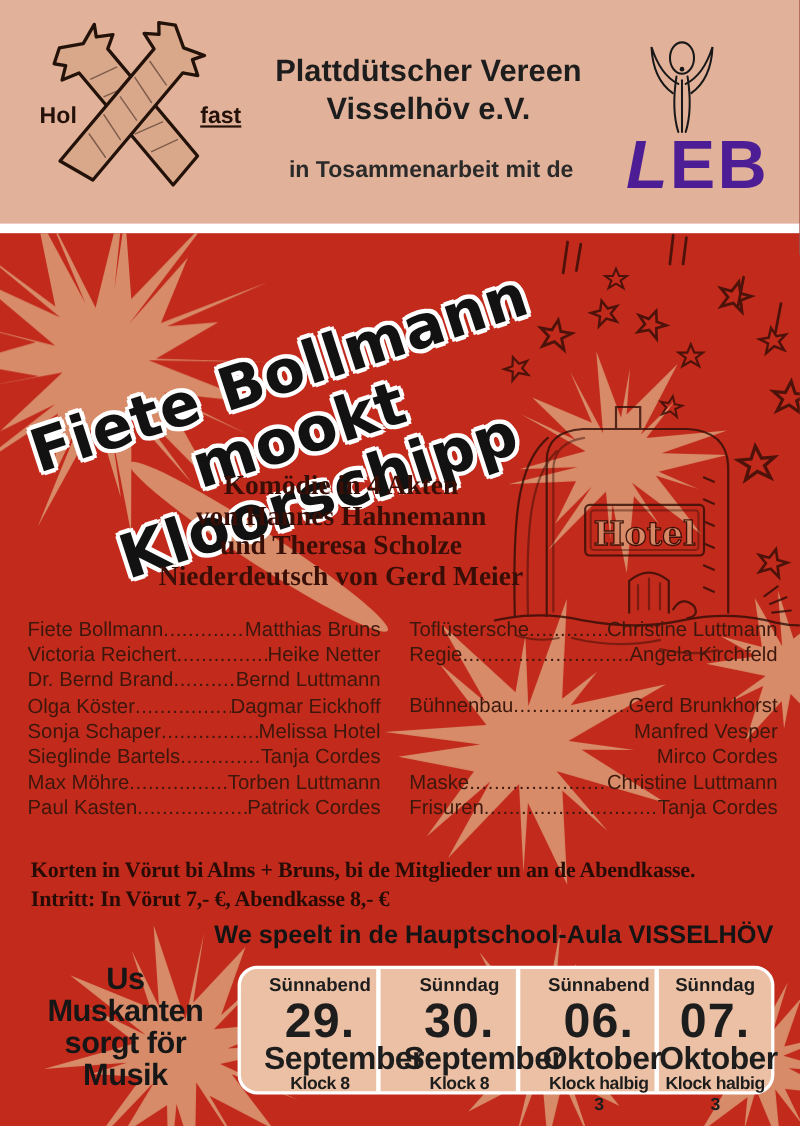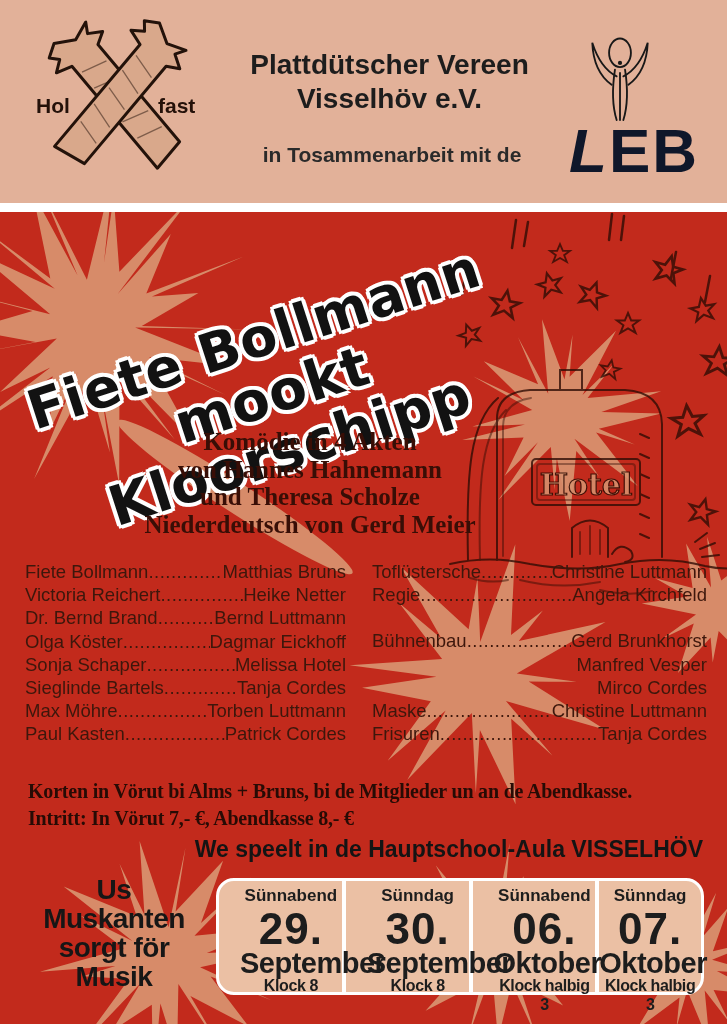--- a/index.html
+++ b/index.html
@@ -5,29 +5,29 @@
   html,body{margin:0;padding:0;background:#777;}
   .poster{position:relative;width:727px;height:1024px;overflow:hidden;background:#c22a1c;
           font-family:"Liberation Sans",sans-serif;}
   
   .header{position:absolute;top:0;left:0;width:727px;height:203px;background:#e2b199;}
   .white-bar{position:absolute;top:203px;left:0;width:727px;height:9px;background:#ffffff;}
   .holfast{position:absolute;left:22px;top:18px;width:195px;height:155px;}
   .holfast svg{position:absolute;left:0;top:0;}
   .holfast .lbl{position:absolute;font-weight:bold;font-size:21px;color:#241109;}
   .holfast .lbl.hol{left:14px;top:76px;}
-  .holfast .lbl.fast{left:136px;top:76px;}
+  .holfast .lbl.fast{left:160px;top:76px;text-decoration:underline;}
   .club-name{position:absolute;left:222px;top:48px;width:335px;text-align:center;
              font-weight:bold;font-size:28px;line-height:34px;color:#1d1d1d;}
   .coop{position:absolute;left:222px;top:143px;width:340px;text-align:center;
         font-weight:bold;font-size:21px;color:#2a2a2a;}
   .leb{position:absolute;right:20px;top:12px;width:172px;height:182px;}
   .leb-figure{position:absolute;left:43px;top:16px;}
   .leb-word{position:absolute;left:34px;bottom:14px;font-weight:bold;font-size:62px;
-            line-height:58px;letter-spacing:2px;color:#0f172a;font-family:"Liberation Sans",sans-serif;}
+            line-height:58px;letter-spacing:2px;color:#4c1d95;font-family:"Liberation Sans",sans-serif;}
   .leb-word::first-letter{font-style:italic;}
   
   .red-area{position:absolute;top:212px;left:0;width:727px;height:812px;}
   .decor{position:absolute;left:0;top:0;z-index:1;}
   .layer{position:absolute;z-index:2;}
   .title-block{left:-13px;top:96px;width:570px;text-align:center;transform:rotate(-18deg);
                font-family:"DejaVu Sans",sans-serif;font-weight:bold;color:#121212;}
   .title-l1{font-size:54px;line-height:58px;letter-spacing:1px;}
   .title-l2{font-size:55px;line-height:58px;letter-spacing:1px;}
   .title-block div{text-shadow:-3px -3px 0 #fff,0 -4px 0 #fff,3px -3px 0 #fff,4px 0 0 #fff,

